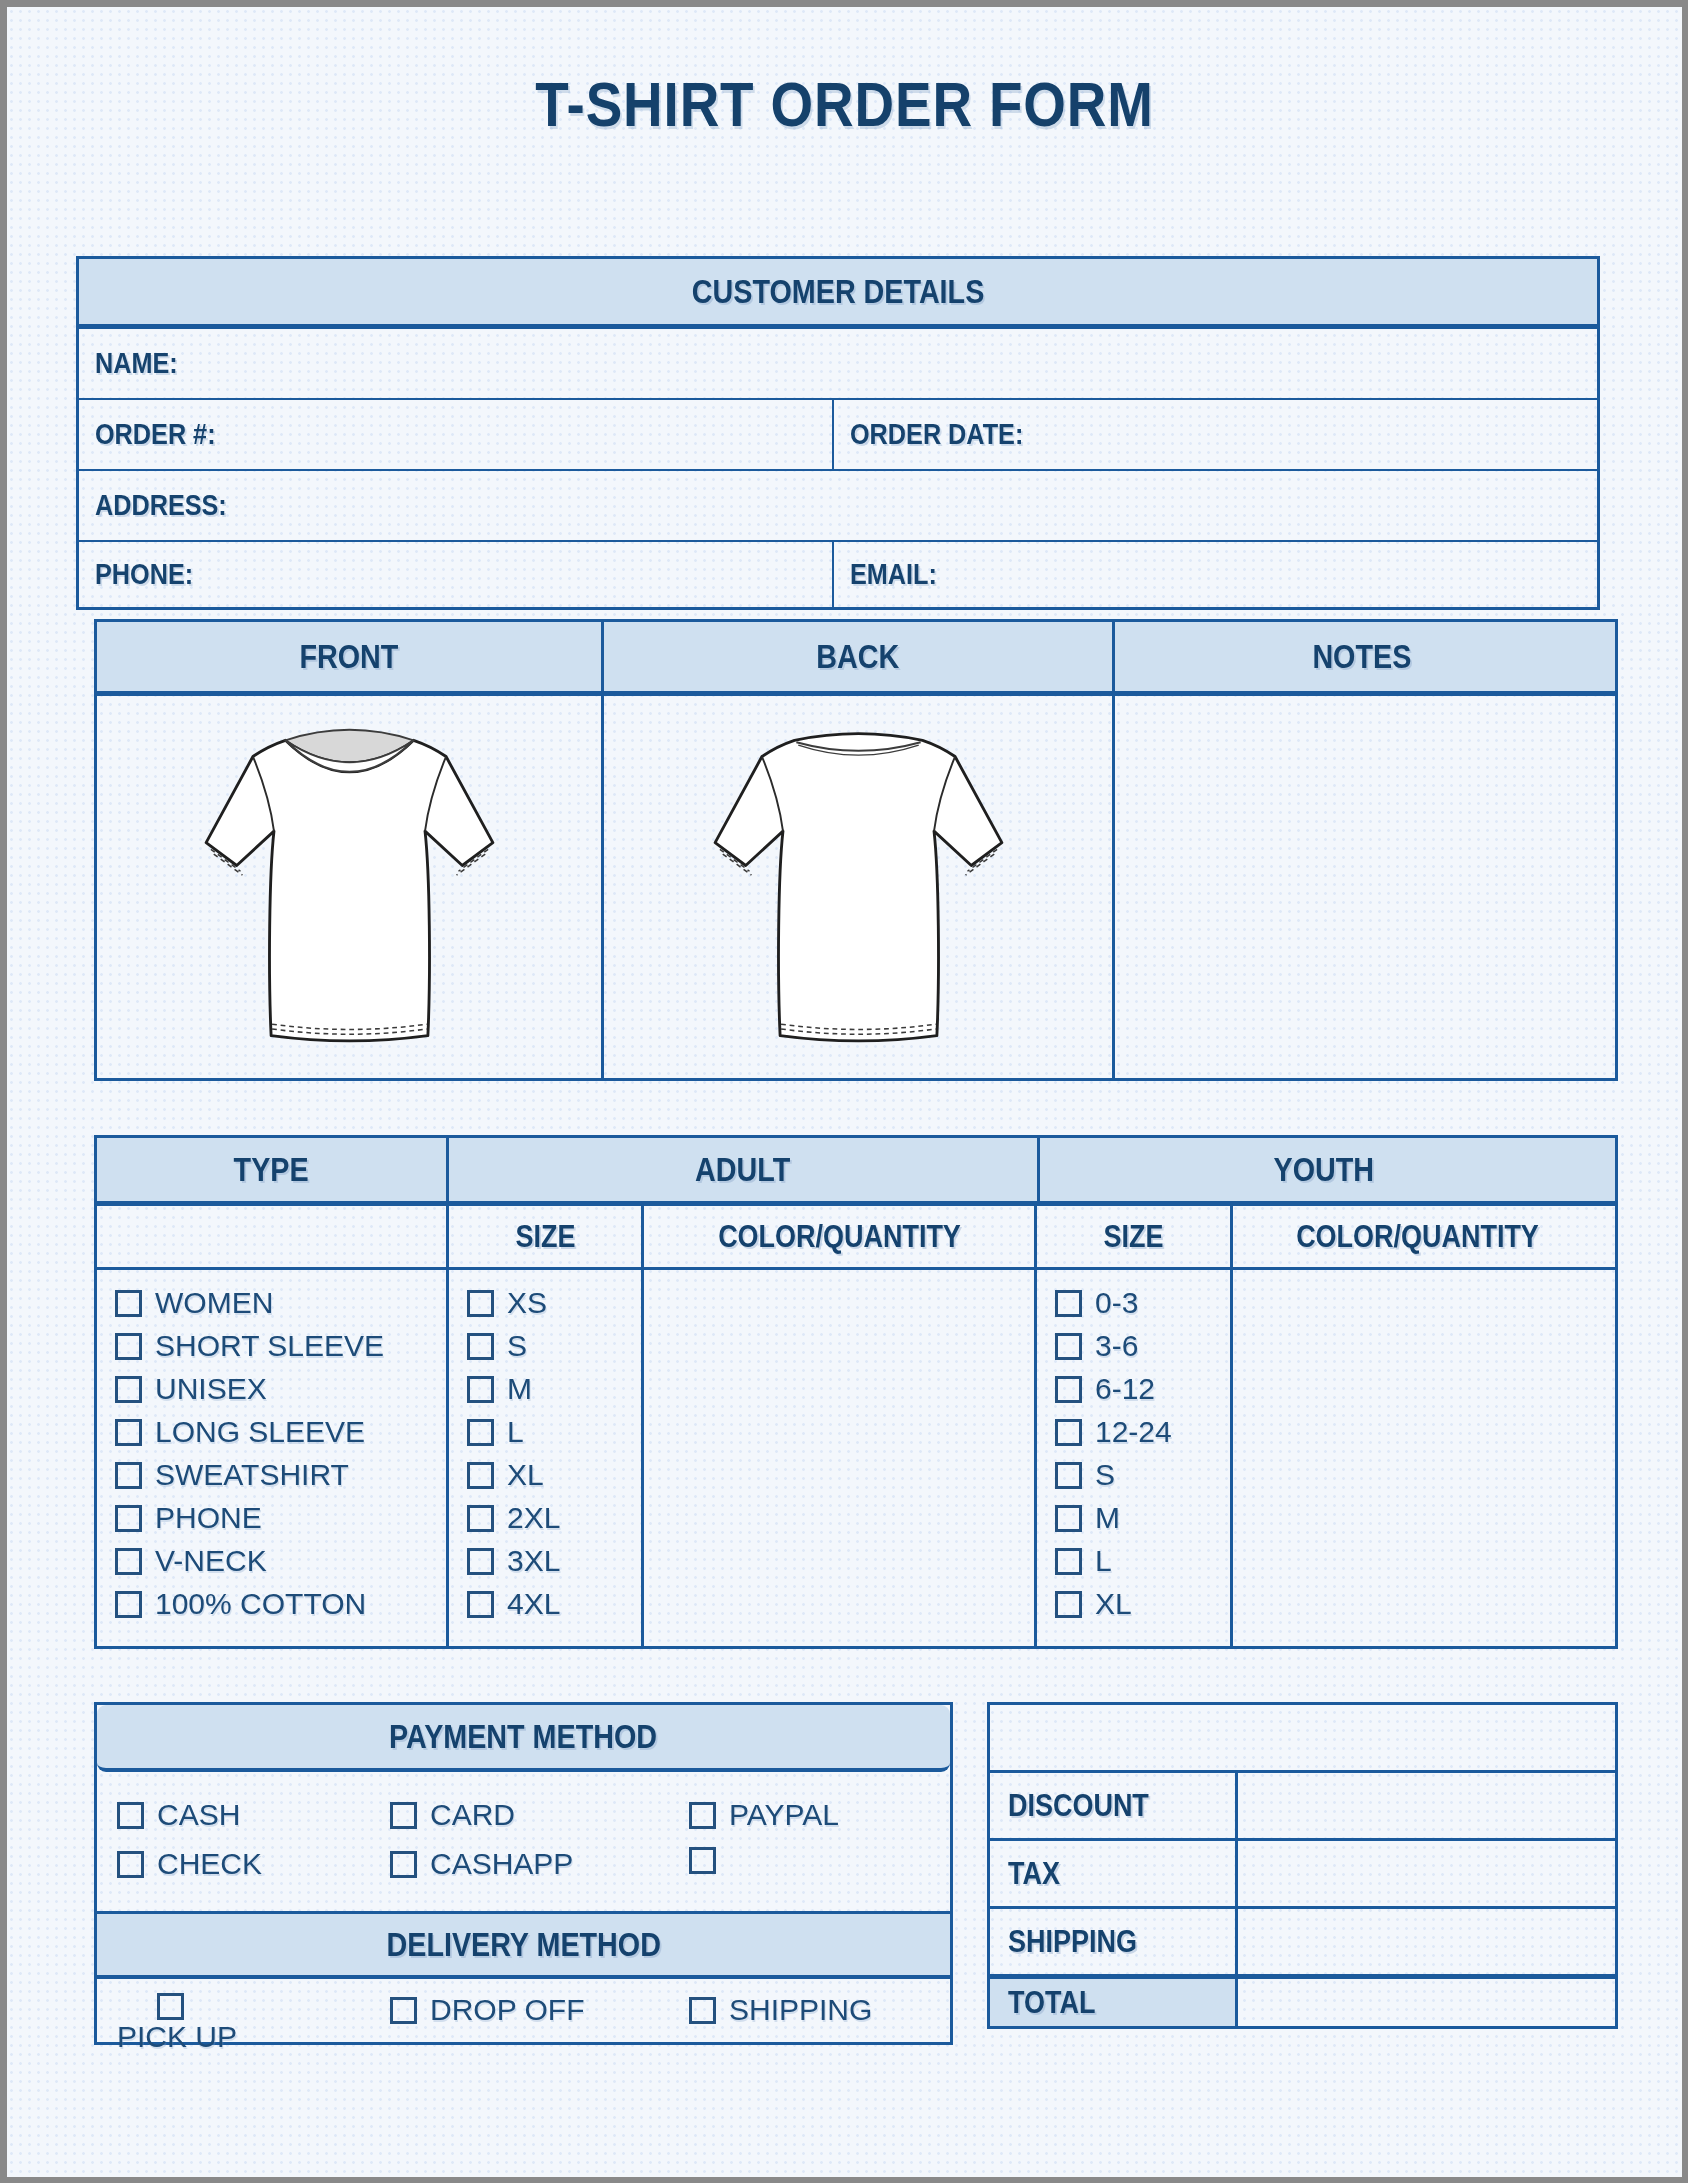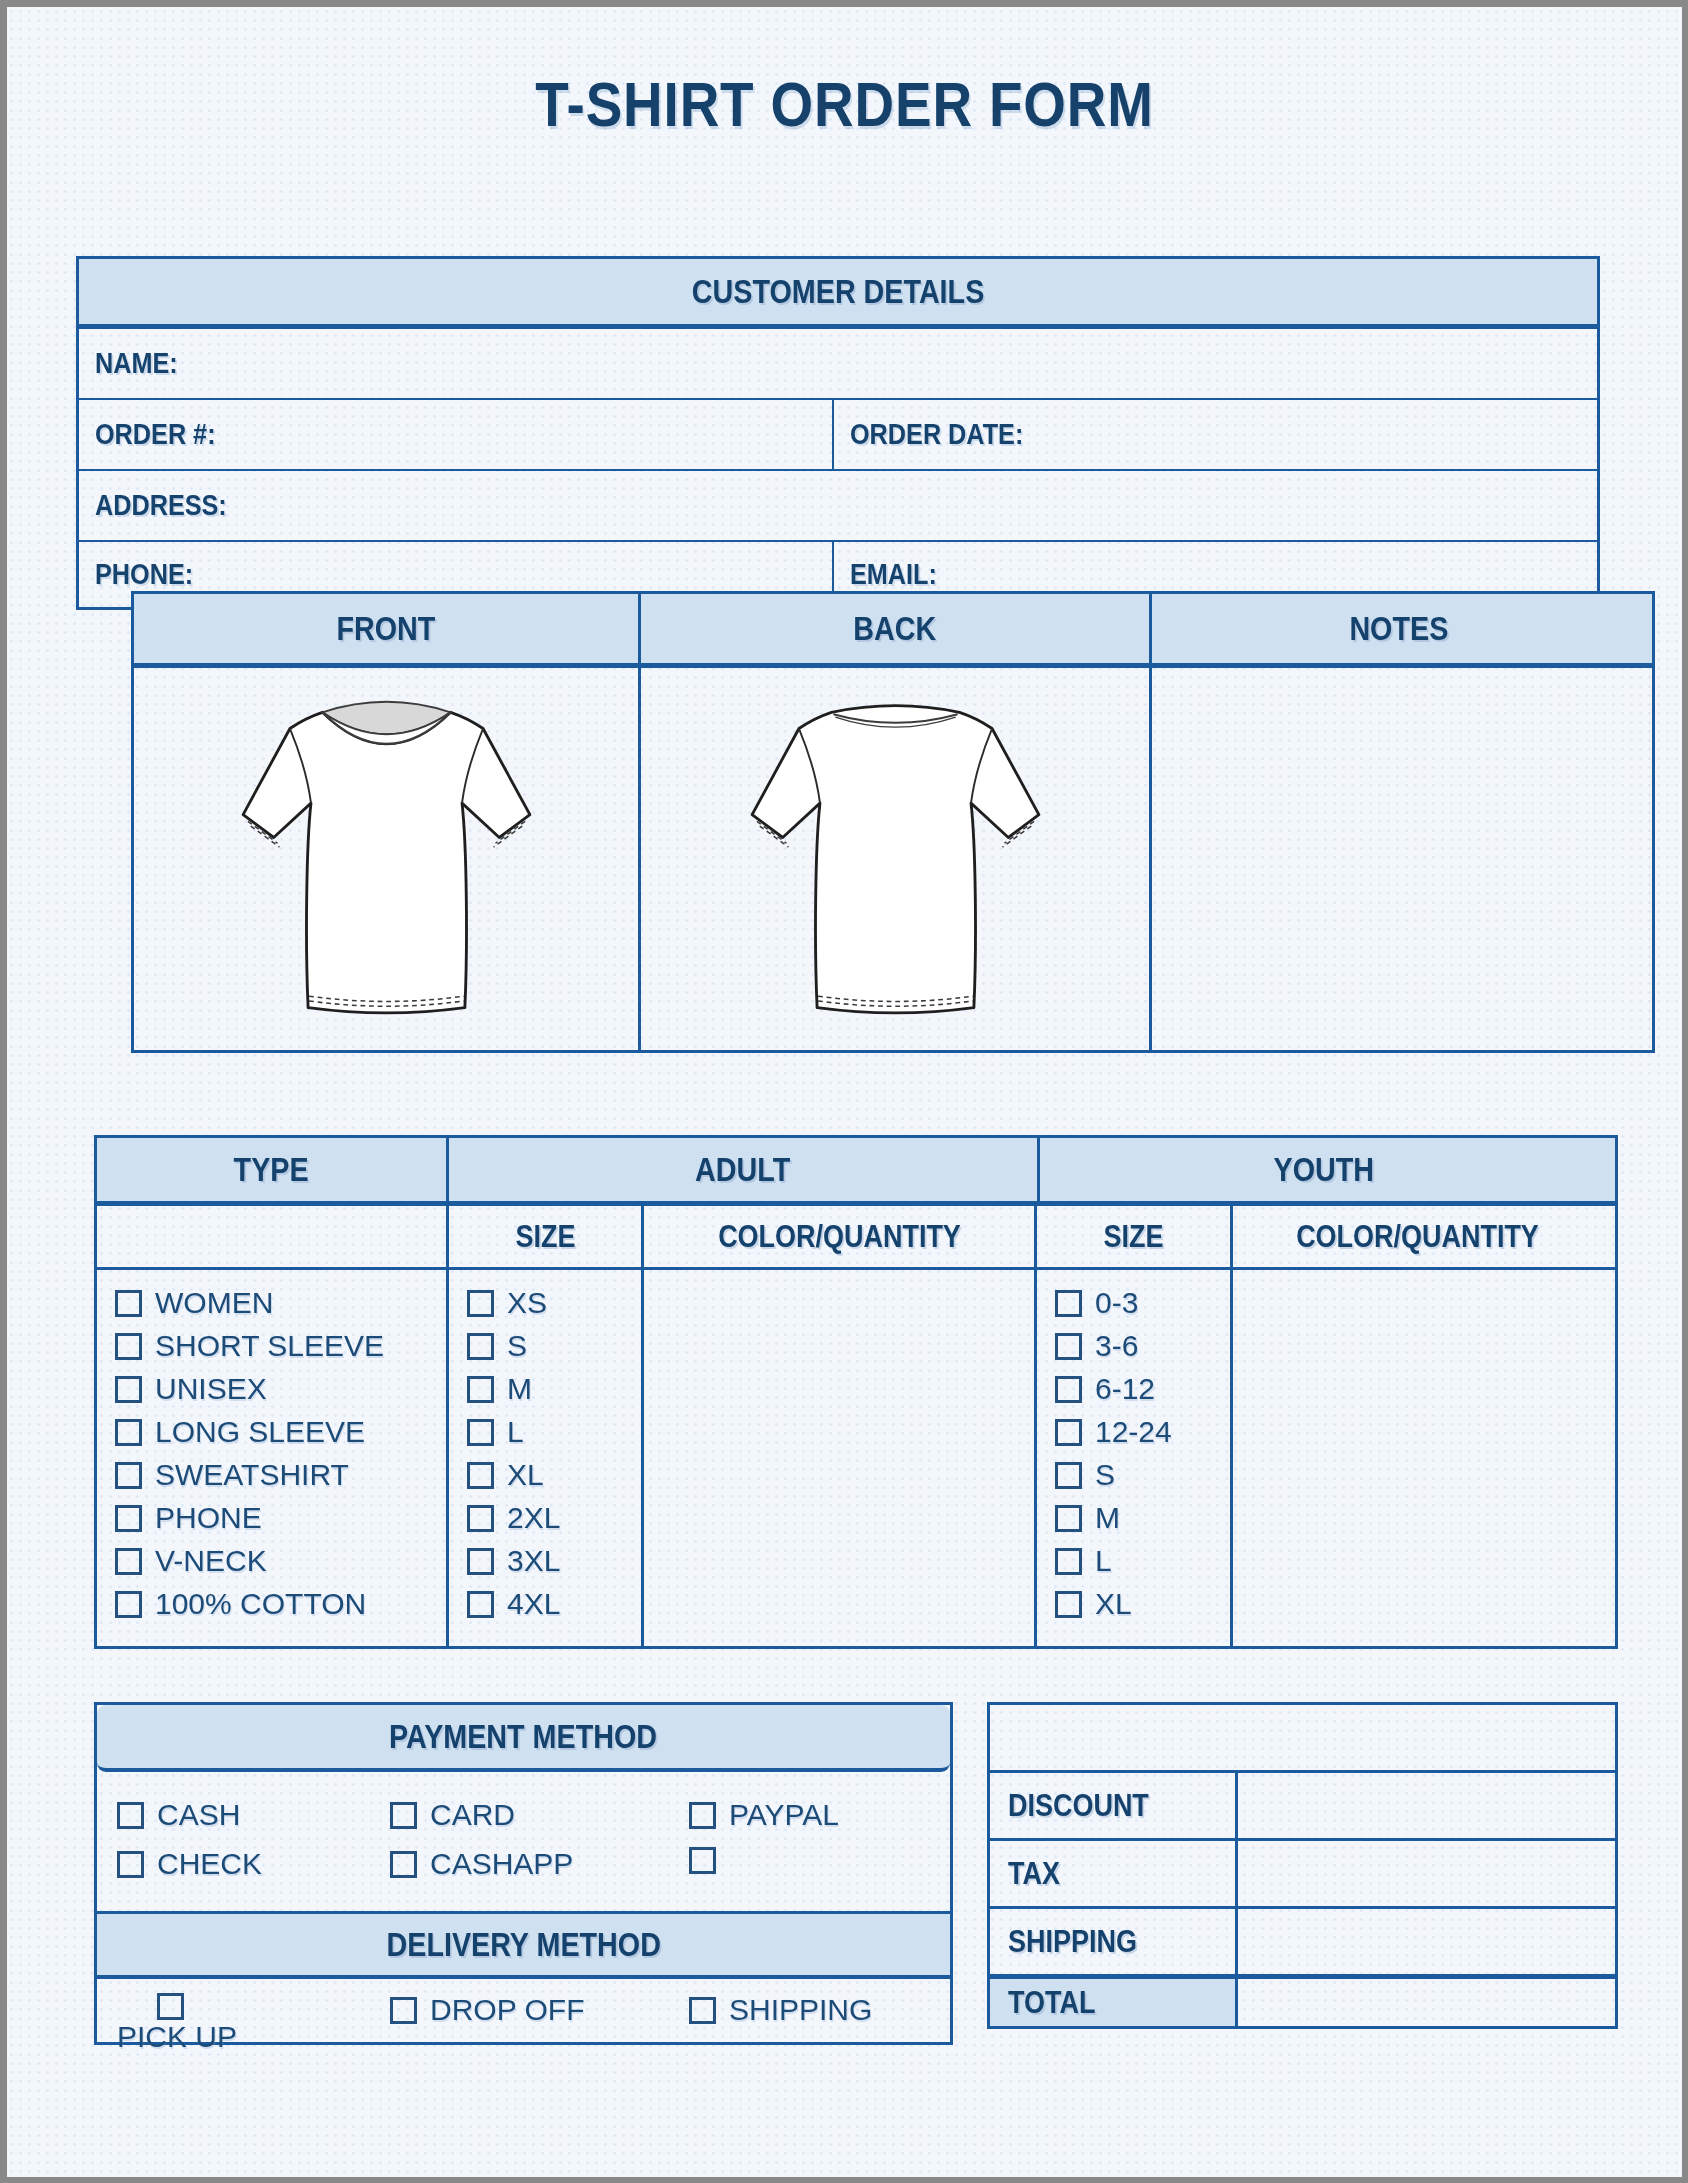--- a/index.html
+++ b/index.html
@@ -35,21 +35,21 @@
   
   .customer{ left:69px; top:217px; width:1524px;margin-top:32px; }
   .customer .thead{ height:70px; }
   .crow{ display:flex; border-bottom:2px solid #1b5a9c; height:71px; }
   .crow.last{ border-bottom:none; height:65px; }
   .cfield{ display:flex; align-items:center; padding-left:16px; }
   .cfield.second{ border-left:2px solid #1b5a9c; }
   .flabel{ font-weight:bold; font-size:29px; color:#16436e; text-shadow:2px 2px 0 rgba(137,166,201,.35); }
   .fill{ flex:1; align-self:stretch; }
   
-  .design{ left:87px; top:584px; width:1524px;margin-left:37px; }
+  .design{ left:87px; top:612px; width:1524px; }
   .design .dhead{ display:flex; background:#cfe0f0; border-bottom:5px solid #1b5a9c; height:74px; }
   .design .dhead > div{
     display:flex; align-items:center; justify-content:center;
     font-weight:bold; font-size:33px; color:#15426d;
     text-shadow:2px 2px 0 rgba(137,166,201,.4);
   }
   .design .dbody{ display:flex; height:382px; }
   .dcol1{ width:504px; } .dcol2{ width:511px; } .dcol3{ width:497px; }
   .bdl{ border-left:3px solid #1b5a9c; }
   .shirt-cell{ display:flex; align-items:center; justify-content:center; }

